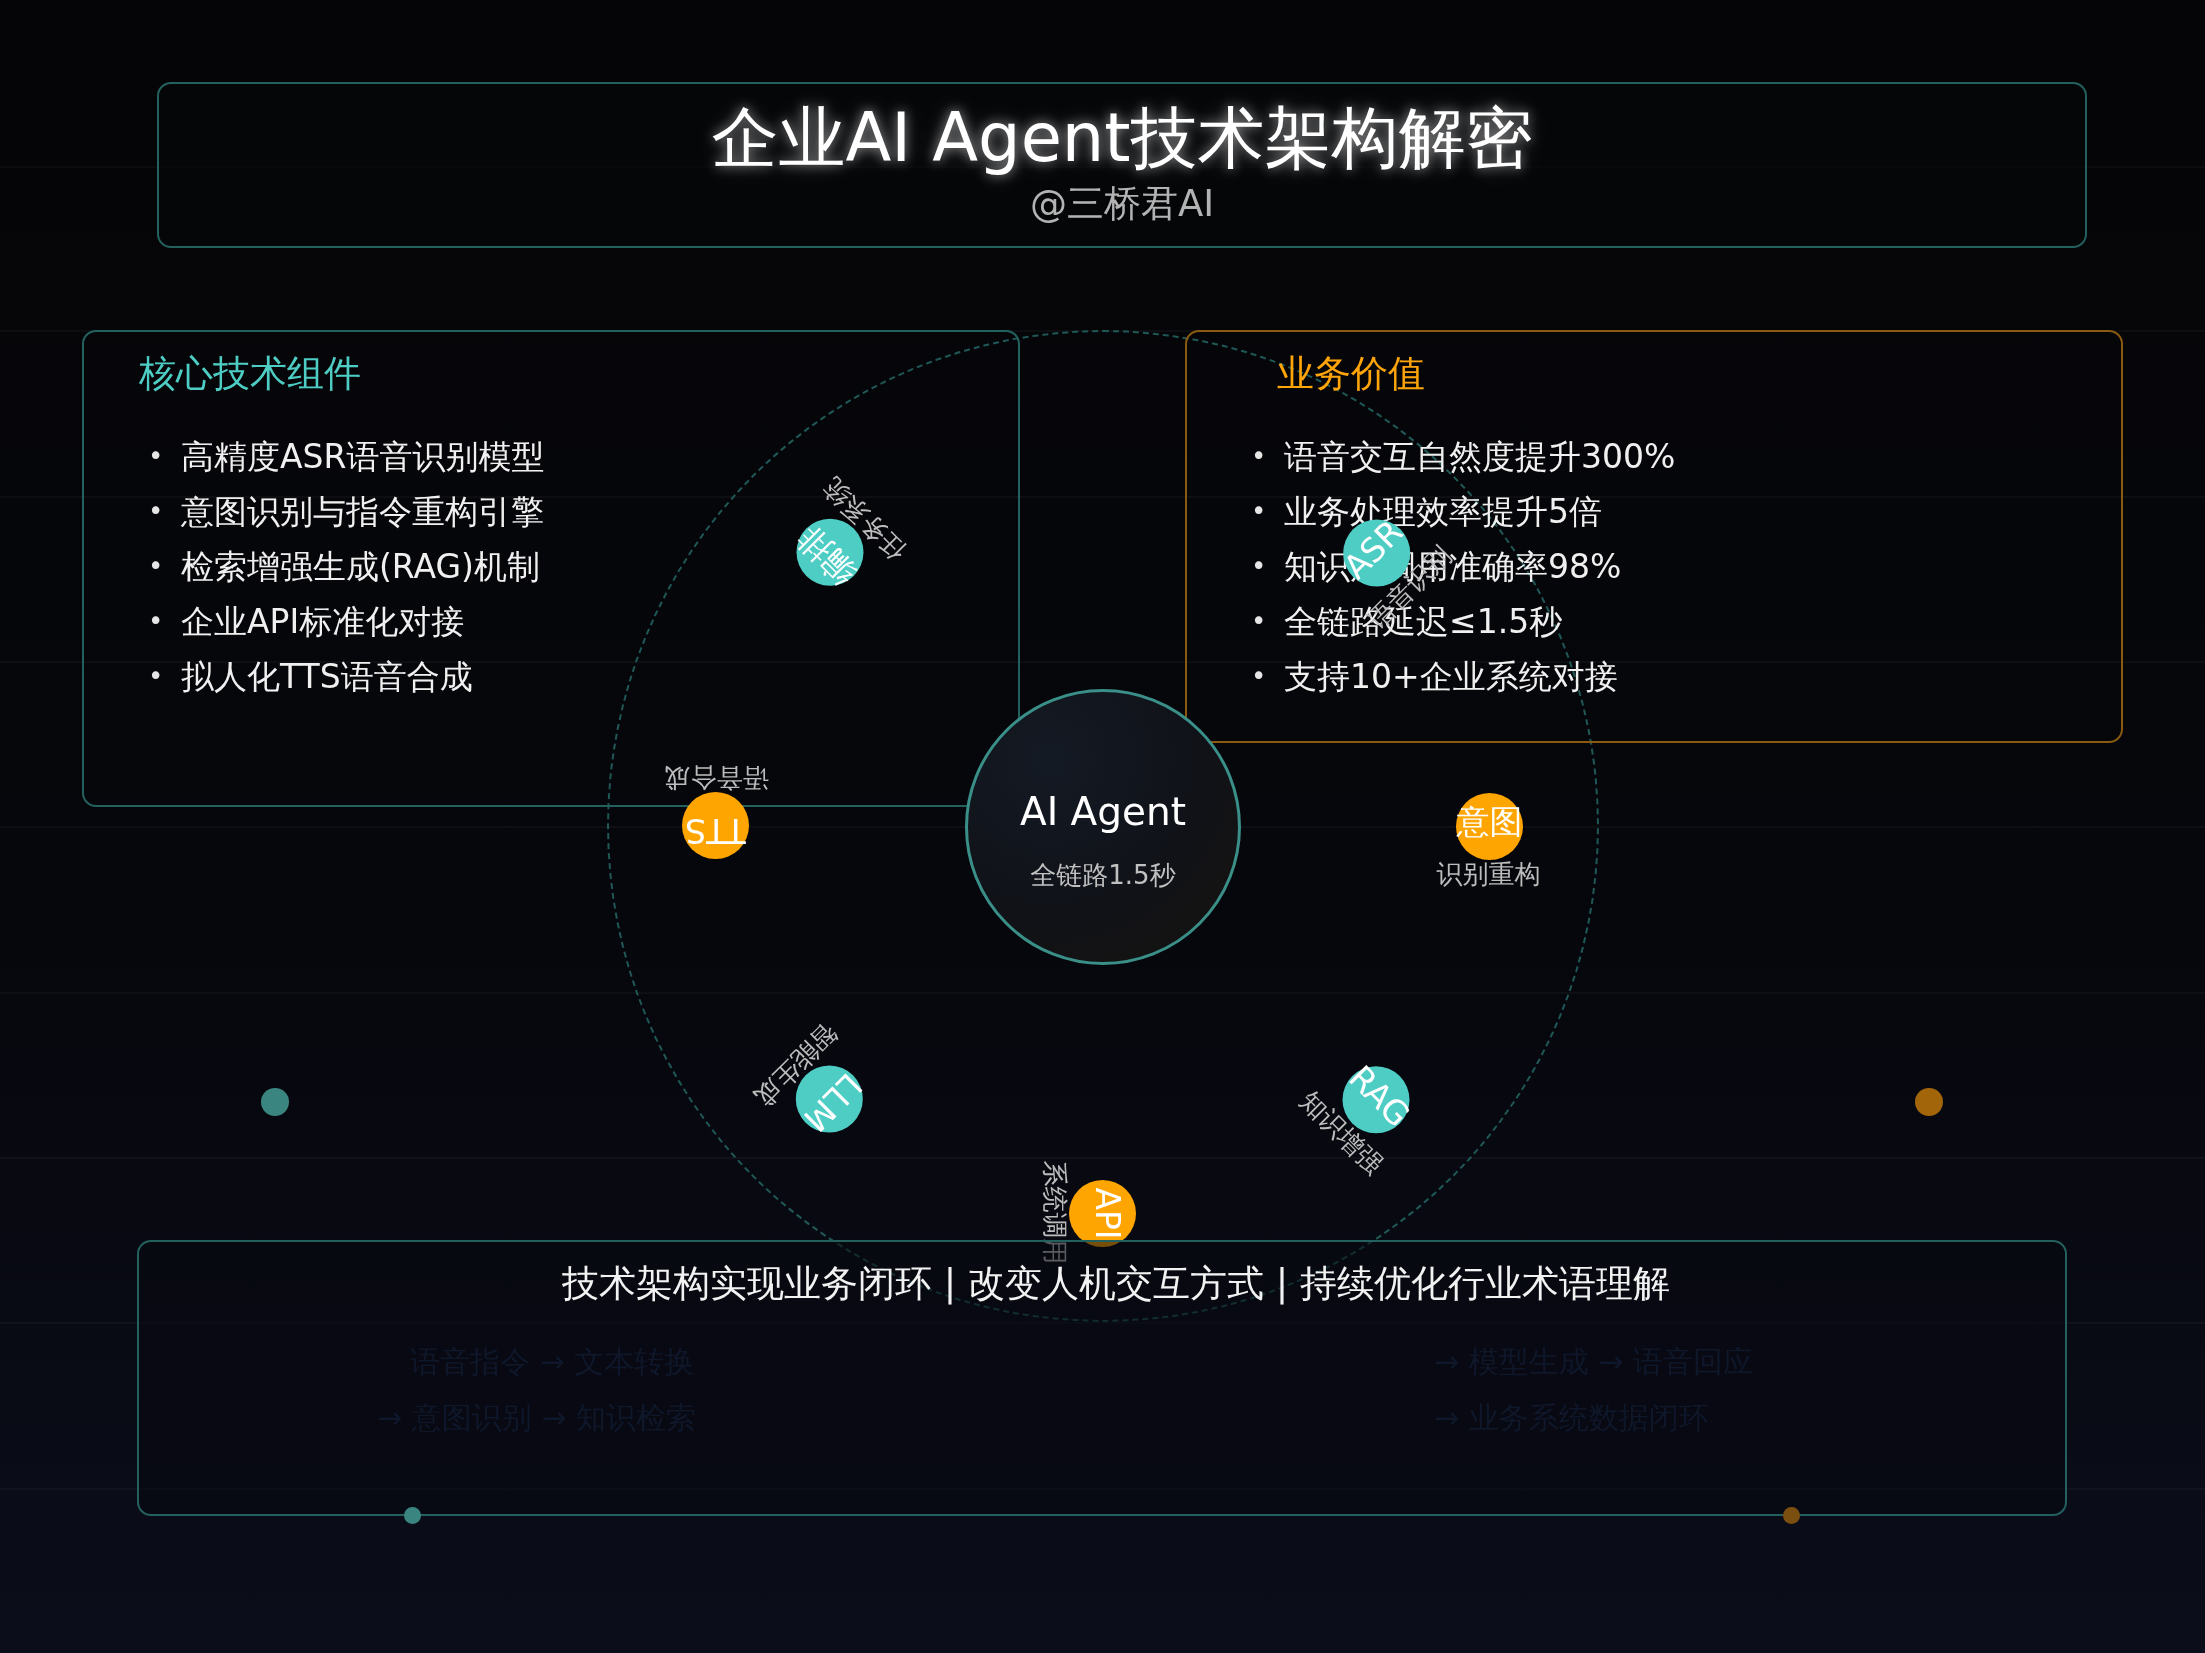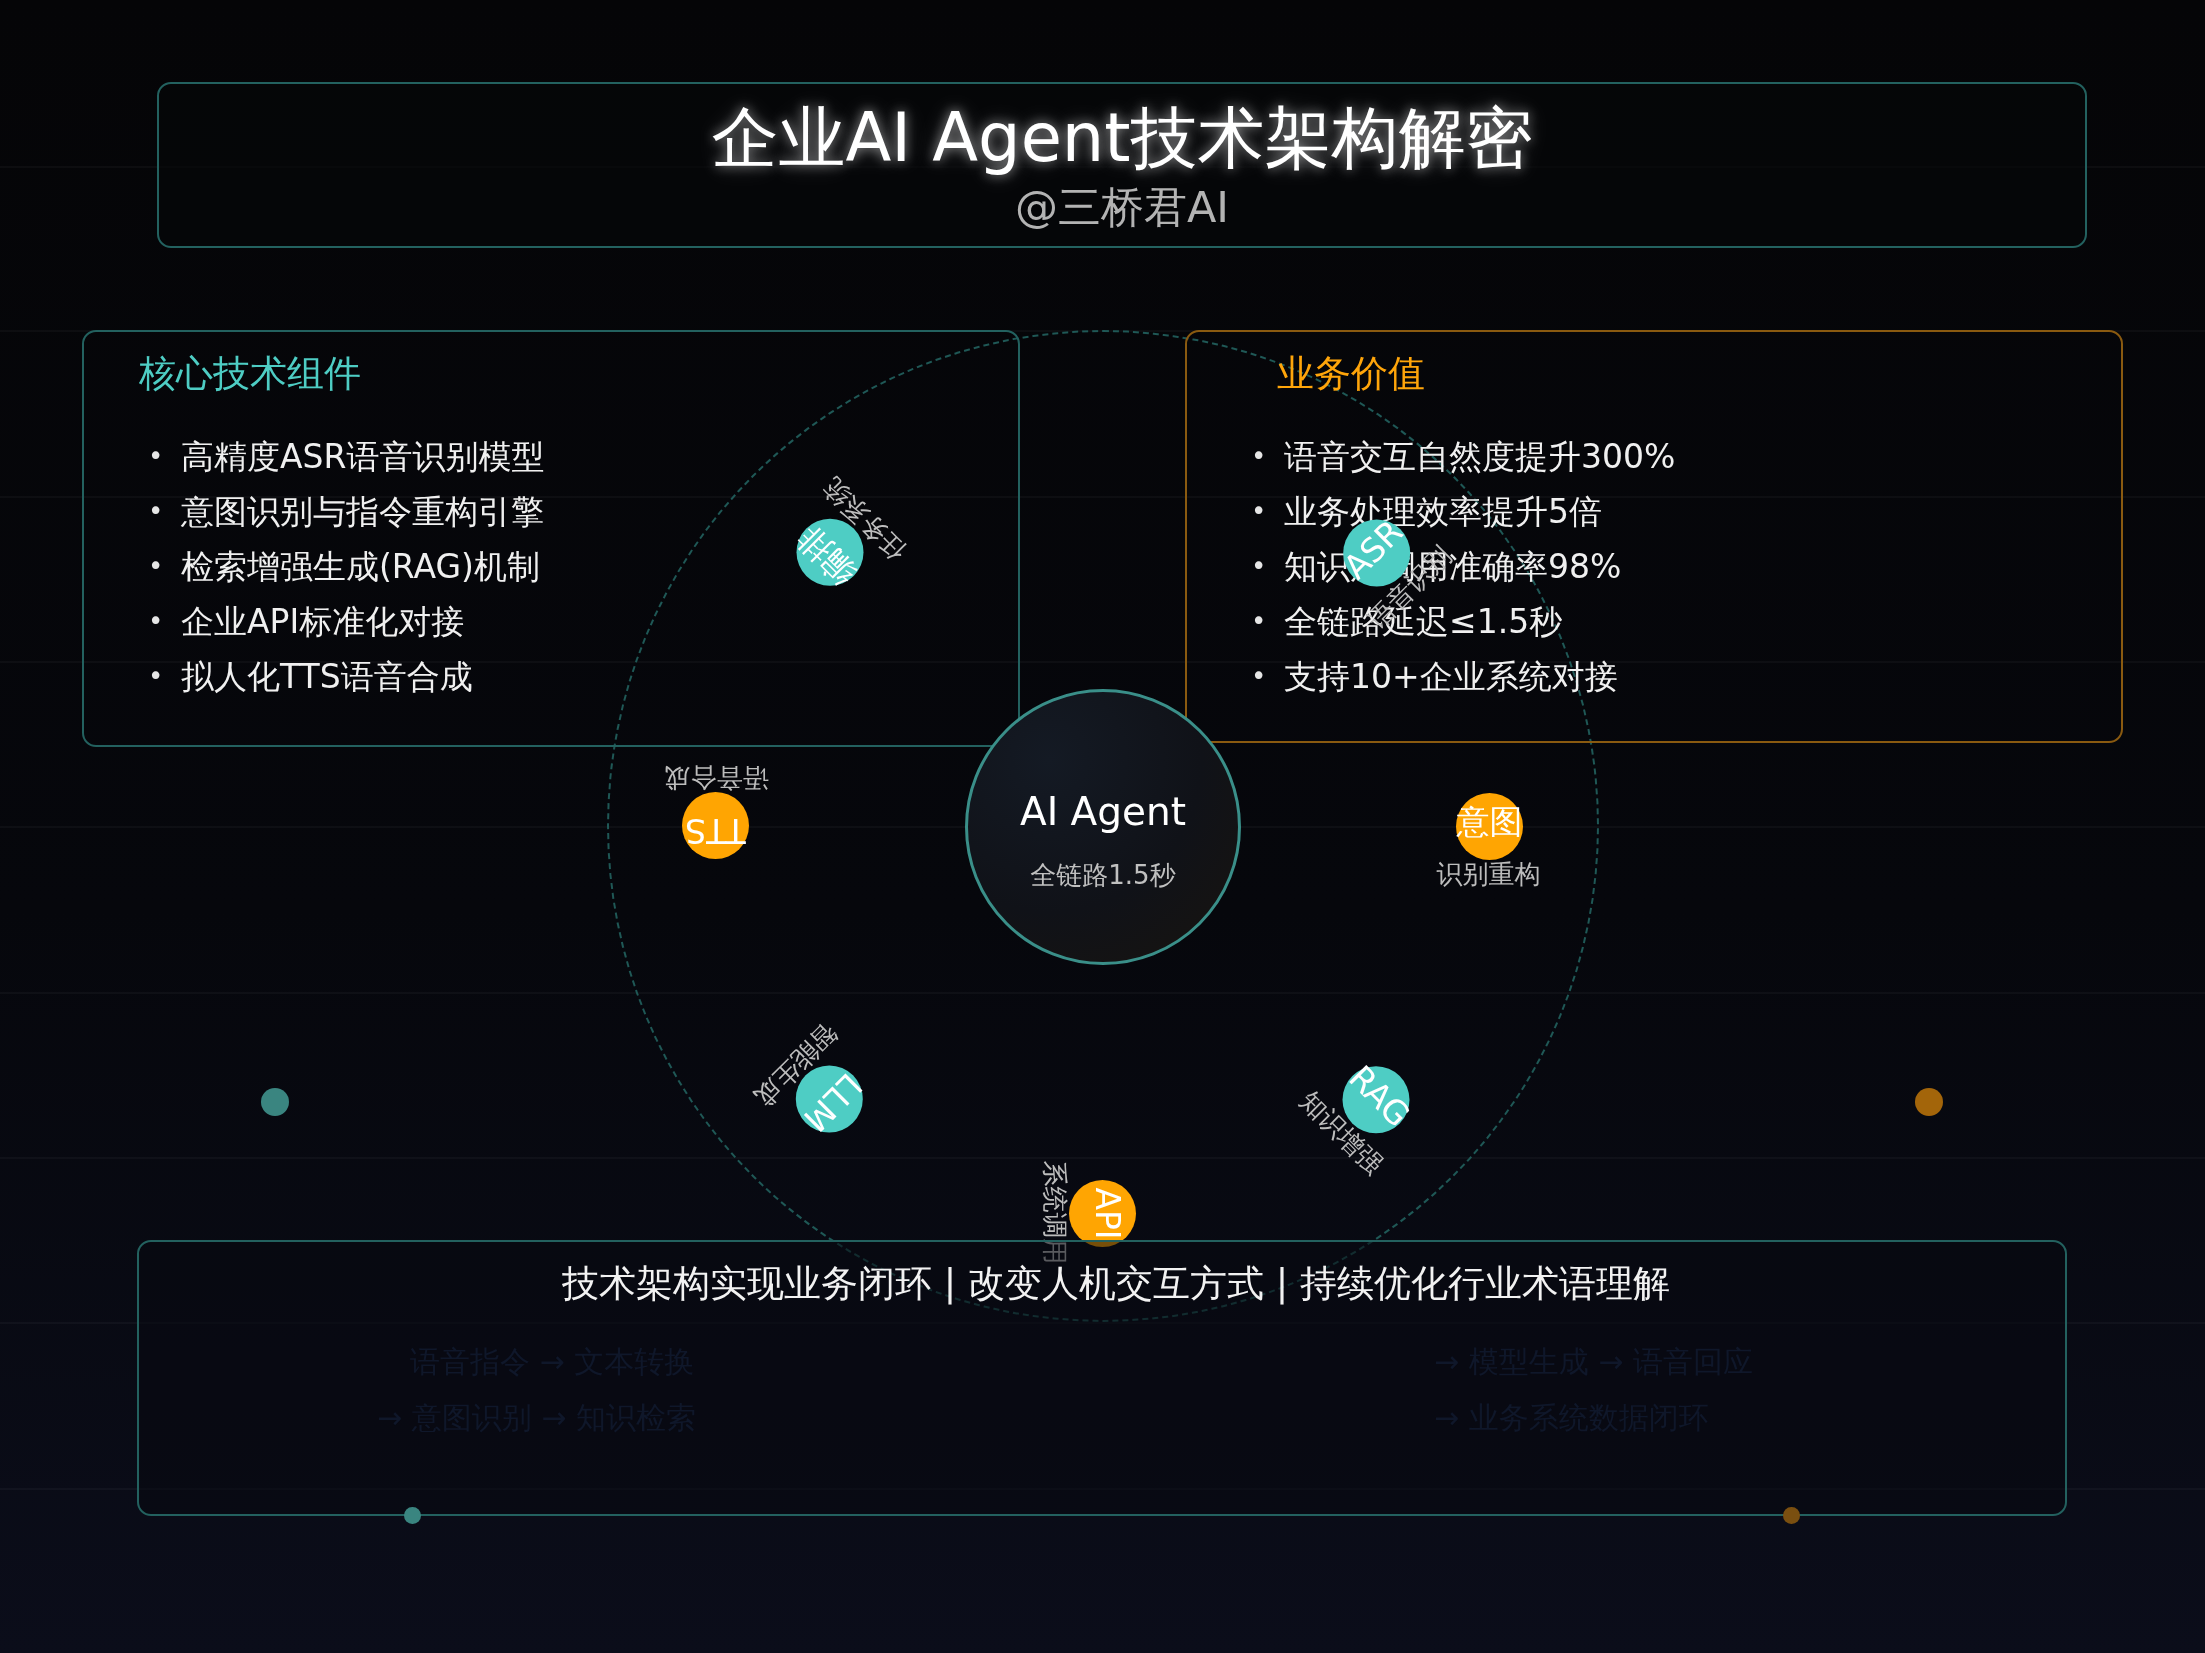--- a/index.html
+++ b/index.html
@@ -7,22 +7,22 @@
     width:2205px; height:1654px; position:relative; overflow:hidden;
     background: linear-gradient(180deg, #050507 0%, #06070c 55%, #0b0d1a 100%);
     font-family: "DejaVu Sans", "Liberation Sans", sans-serif;
     color:#f2f2f2;
   }
   .gridline { position:absolute; left:0; width:2205px; height:1.9px; background:rgba(255,255,255,0.035); }
   .box { position:absolute; border-radius:14px; box-sizing:border-box; }
   .header-box { left:137px; top:82px; width:1930px; height:166px; border:2.6px solid #23615f; background:rgba(5,6,9,0.6);margin-left:20px; }
   .title { position:absolute; left:0; right:0; top:9px; text-align:center; font-size:67px; color:#ffffff;
            text-shadow: 0 0 11.6px rgba(255,255,255,0.55), 0 0 23px rgba(255,255,255,0.25); white-space:nowrap; }
-  .subtitle { position:absolute; left:0; right:0; top:95px; text-align:center; font-size:43px; color:#b3b3b3; }
-  .panel-left { left:82px; top:330px; width:938px; height:417px; border:2.6px solid #23615f; }
+  .subtitle { position:absolute; left:0; right:0; top:95px; text-align:center; font-size:37px; color:#b3b3b3; }
+  .panel-left { left:82px; top:330px; width:938px; height:477px; border:2.6px solid #23615f; }
   .panel-right { left:1185px; top:330px; width:938px; height:413px; border:2.6px solid #8a5a10; }
   .panel-title { position:absolute; left:55px; top:16.7px; font-size:37px; }
   .panel-left .panel-title { color:#4ecdc4; }
   .panel-right .panel-title { color:#ffa50a;margin-left:35px; }
   .panel-list { position:absolute; left:64px; top:97px; margin:0; padding:0; list-style:none; }
   .panel-list li { font-size:33px; color:#f0f0f0; height:55px; line-height:55px; white-space:nowrap; position:relative; padding-left:33px; }
   .panel-list li .bullet { position:absolute; left:0; top:0; font-size:26px; color:#e6e6e6; }
   .orbit { position:absolute; left:607px; top:330px; width:992px; height:992px; border-radius:50%;
            border:2.6px dashed #1f5856; box-sizing:border-box; }
   .center { position:absolute; left:965px; top:689px; width:276px; height:276px; border-radius:50%;

